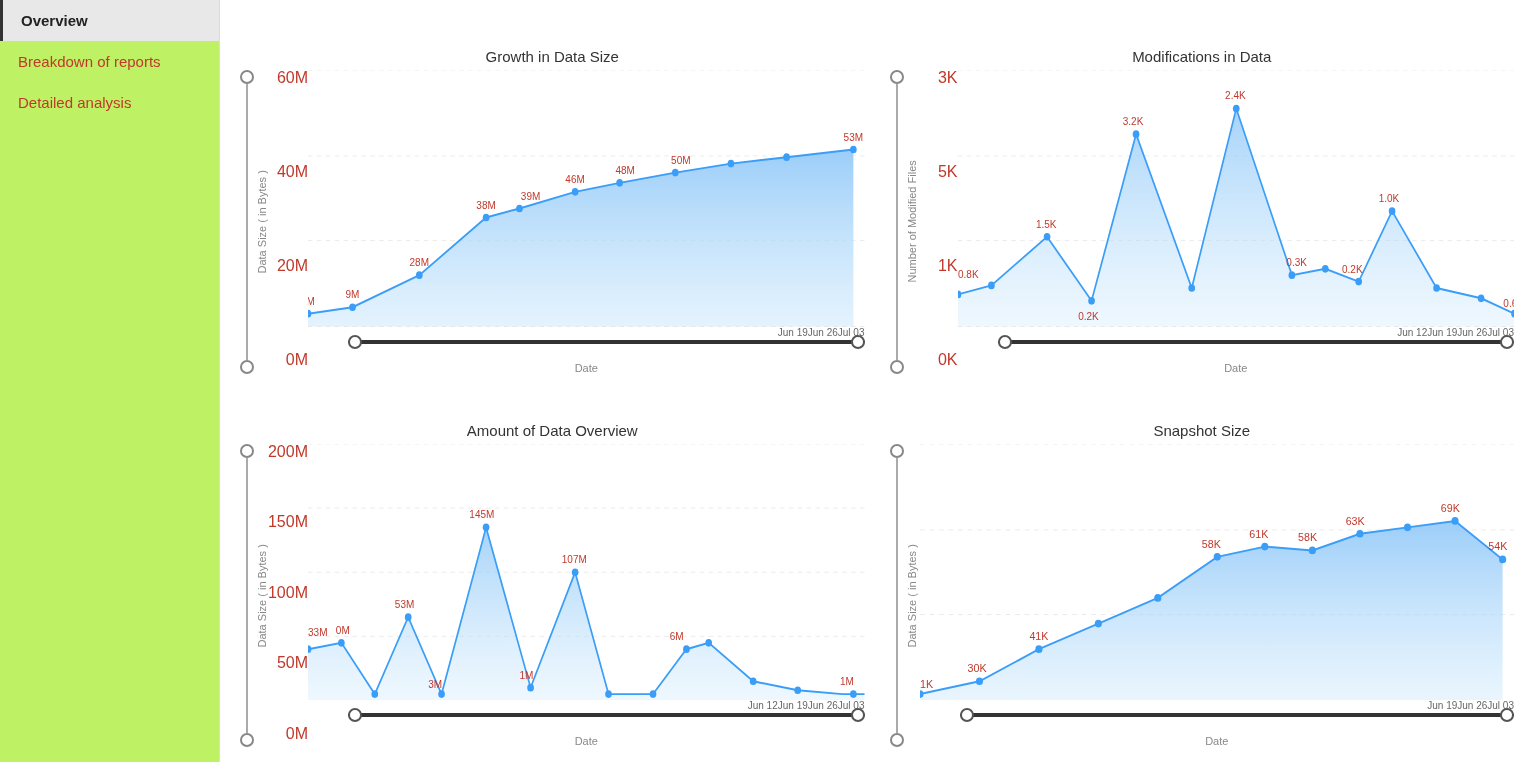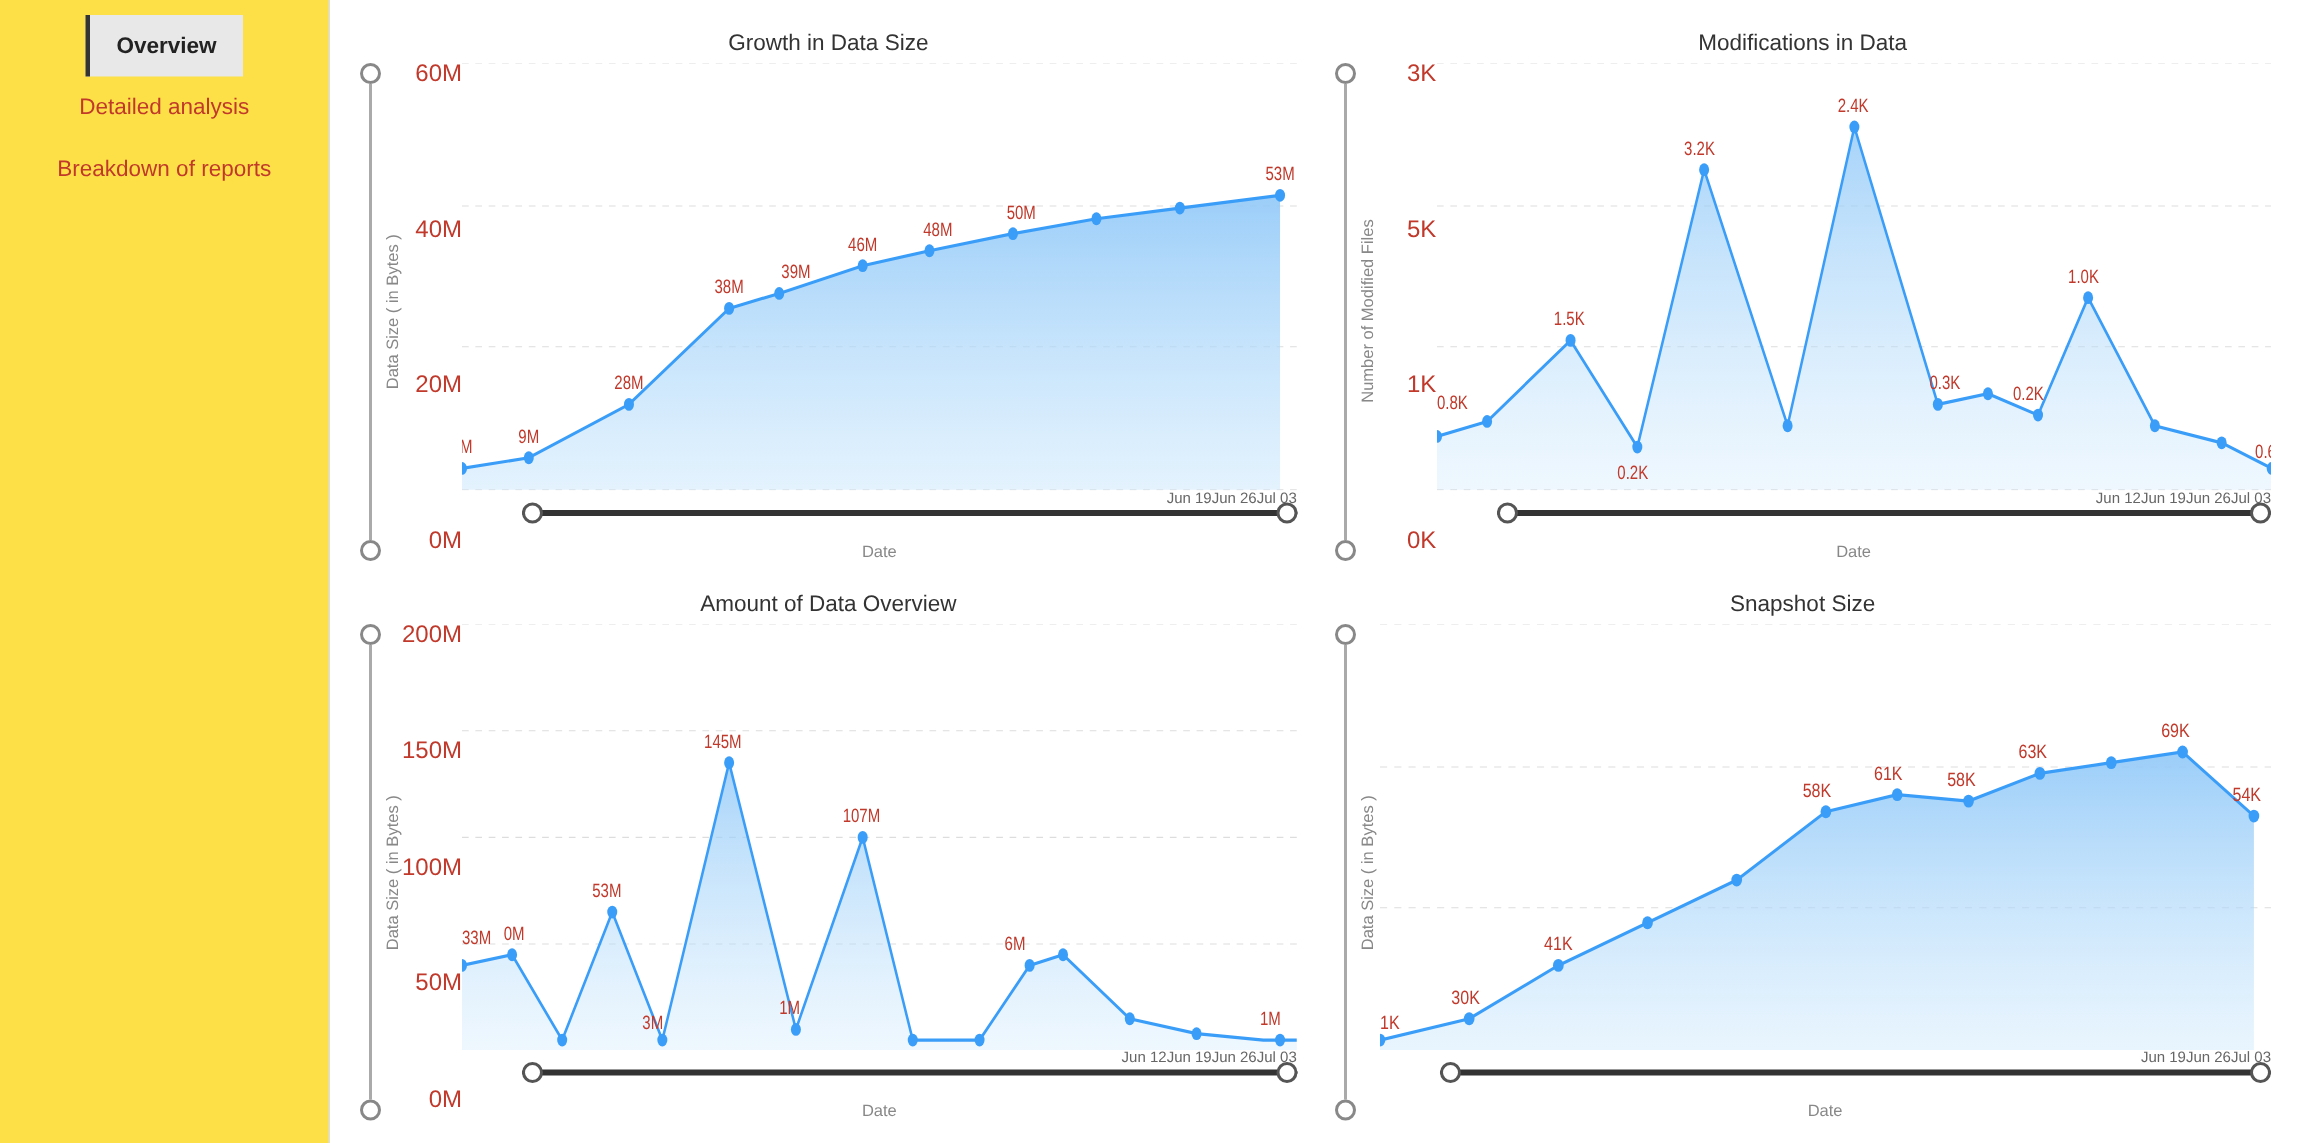--- a/index.html
+++ b/index.html
@@ -2,26 +2,24 @@
 <html><head>
   <meta charset="utf-8">
   <style>
     * { margin: 0; padding: 0; box-sizing: border-box; }
     body { font-family: Arial, sans-serif; display: flex; width: 1534px; height: 762px; background: #fff; overflow: hidden; }
 
     
     #sidebar {
       width: 220px;
       min-width: 220px;
-      background: #fde047;
+      background: #bef264;
       border-right: 1px solid #ddd;
       display: flex;
       flex-direction: column;
-      padding-top: 10px;
-      align-items: center;
     }
     .sidebar-item {
       padding: 12px 18px;
       cursor: pointer;
       font-size: 15px;
     }
     .sidebar-item.active {
       background: #e8e8e8;
       font-weight: bold;
       color: #222;
@@ -48,20 +46,21 @@
       position: relative;
       padding: 10px 10px 5px 10px;
     }
 
     .chart-title {
       font-size: 15px;
       font-weight: normal;
       color: #333;
       margin-bottom: 5px;
       text-align: center;
+      margin-top: 28px;
     }
 
     .chart-area {
       display: flex;
       width: 100%;
       flex: 1;
       align-items: stretch;
     }
 
     .y-axis-label {
@@ -175,24 +174,24 @@
     }
   </style>
 </head>
 <body>
 
 <div id="sidebar">
   <div class="sidebar-item active">
     <span>Overview</span>
   </div>
   <div class="sidebar-item red">
+    <span>Breakdown of reports</span>
+  </div>
+  <div class="sidebar-item red">
     <span>Detailed analysis</span>
-  </div>
-  <div class="sidebar-item red">
-    <span>Breakdown of reports</span>
   </div>
 </div>
 
 <div id="main">
 
   <div class="chart-panel">
     <div class="chart-title">Growth in Data Size</div>
     <div class="chart-area">
 
       <div class="vert-axis-group">

